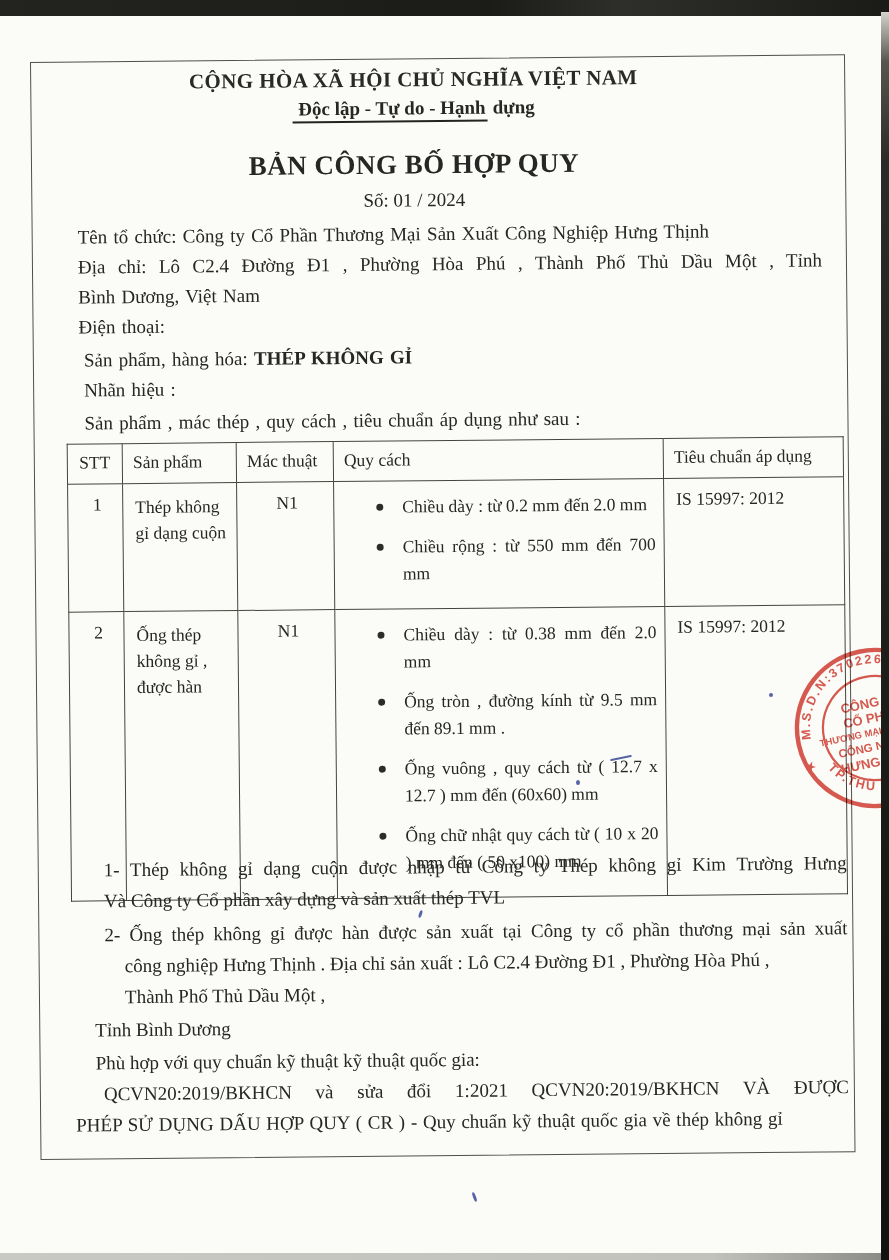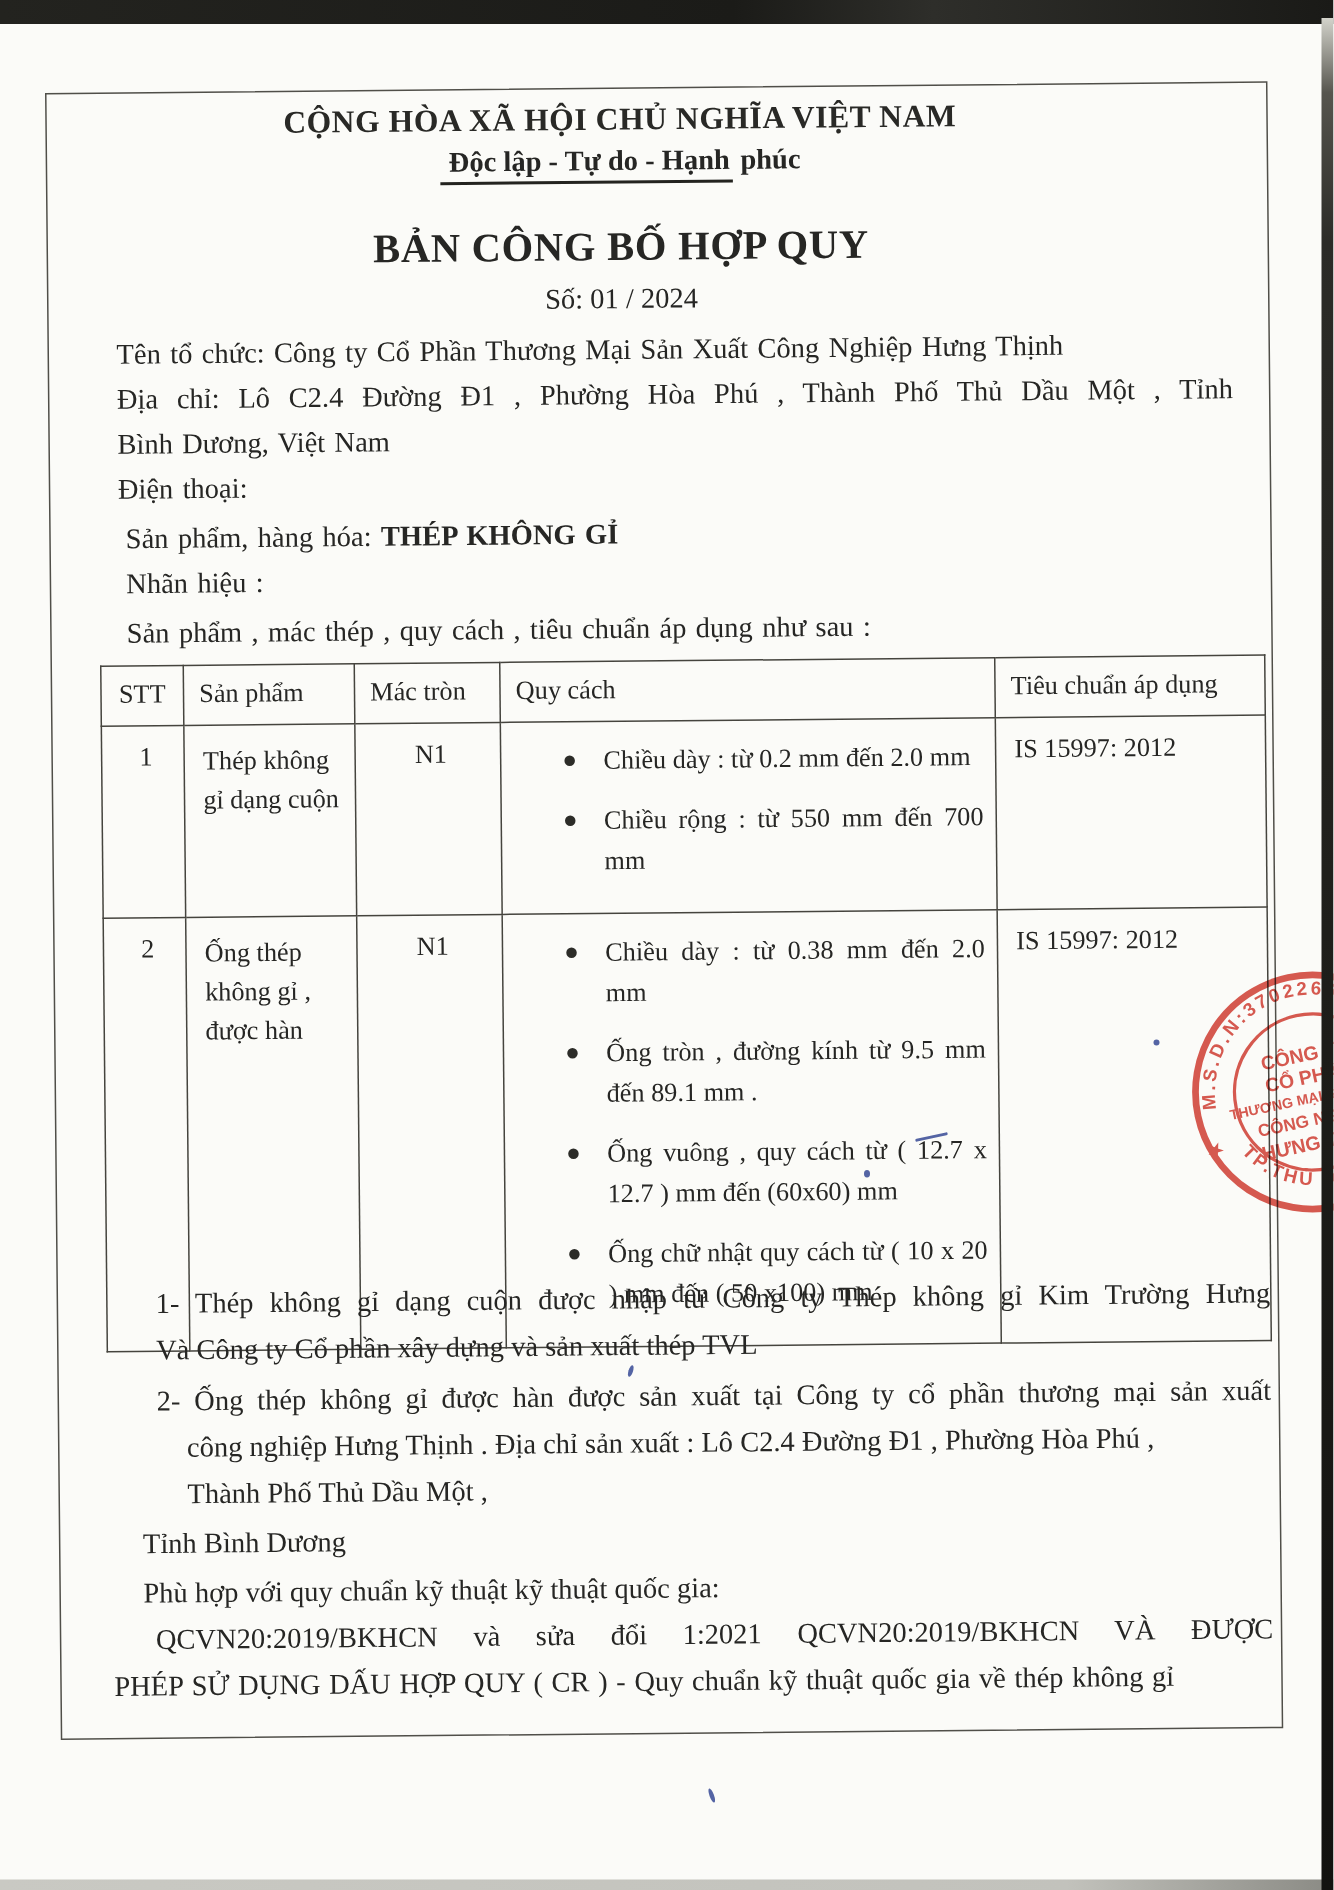--- a/index.html
+++ b/index.html
@@ -72,21 +72,21 @@
 
 <div class="strip-top"></div>
 <div class="strip-right"></div>
 <div class="strip-bottom"></div>
 
 <div class="page-frame">
 
   <div class="doc-header">
     <div class="nat-title">CỘNG HÒA XÃ HỘI CHỦ NGHĨA VIỆT NAM</div>
     <div class="motto">
-      <span class="u">Độc lập - Tự do - Hạnh</span><span class="tail">phúc</span>
+      <span class="u">Độc lập - Tự do - Hạnh</span><span class="tail">dựng</span>
     </div>
     <div class="doc-title">BẢN CÔNG BỐ HỢP QUY</div>
     <div class="doc-number">Số: 01 / 2024</div>
   </div>
 
   <div class="info-block">
     <div class="info-line">Tên tổ chức: Công ty Cổ Phần Thương Mại Sản Xuất Công Nghiệp Hưng Thịnh</div>
     <div class="info-line addr-l1">Địa chỉ: Lô C2.4 Đường Đ1 , Phường Hòa Phú , Thành Phố Thủ Dầu Một , Tỉnh</div>
     <div class="info-line">Bình Dương, Việt Nam</div>
     <div class="info-line">Điện thoại:</div>
@@ -102,21 +102,21 @@
         <col style="width:55px">
         <col style="width:114px">
         <col style="width:97px">
         <col style="width:330px">
         <col style="width:180px">
       </colgroup>
     <thead>
       <tr>
         <th class="c">STT</th>
         <th>Sản phẩm</th>
-        <th>Mác tròn</th>
+        <th>Mác thuật</th>
         <th>Quy cách</th>
         <th>Tiêu chuẩn áp dụng</th>
       </tr>
     </thead>
     <tbody id="spec-body">
         <tr class="r1">
           <td class="c">1</td>
           <td class="cell-name">Thép không gỉ dạng cuộn</td>
           <td class="c">N1</td>
           <td class="cell-spec">

